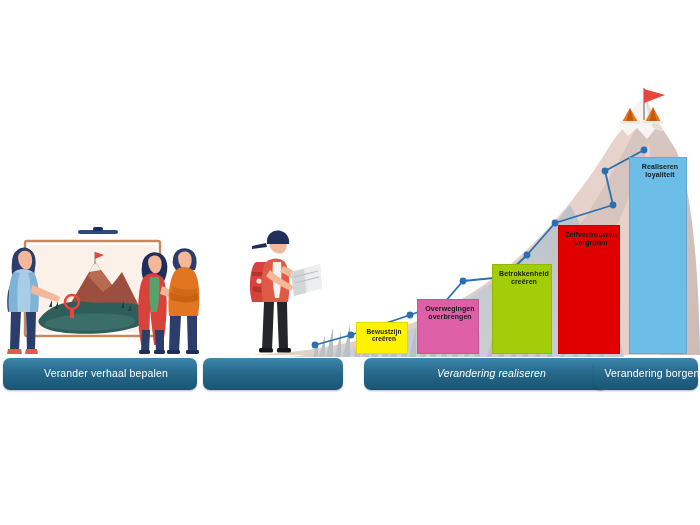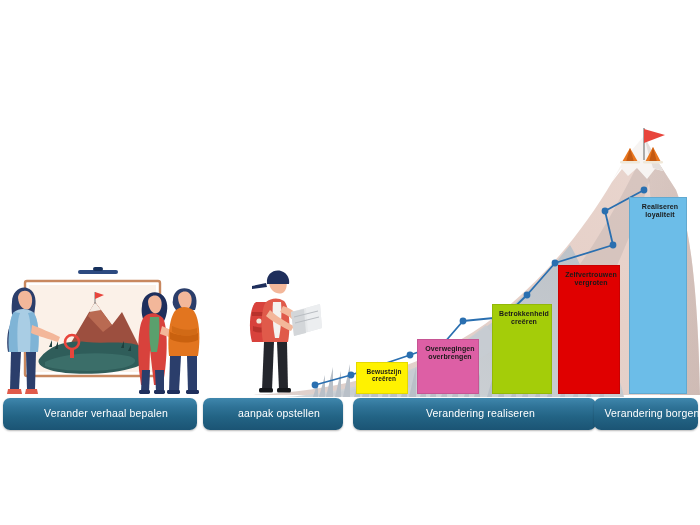--- a/index.html
+++ b/index.html
@@ -1,21 +1,21 @@
 <!DOCTYPE html>
 <html><head>
 <meta charset="utf-8">
 <style>
   html,body{margin:0;padding:0;background:#ffffff;}
   body{
     width:700px;height:525px;overflow:hidden;position:relative;
     font-family:"Liberation Sans", sans-serif;
     background:#ffffff;
   }
-  #stage{position:absolute;left:0;top:0;width:700px;height:382px;background:#fff;margin-top:40px;}
+  #stage{position:absolute;left:0;top:0;width:700px;height:382px;background:#fff;}
   .layer{position:absolute;left:0;top:0;width:700px;height:525px;}
   svg{display:block;}
 
   
   .stepbar{
     position:absolute;
     box-sizing:border-box;
     display:flex;
     align-items:flex-start;
     justify-content:center;
@@ -314,24 +314,23 @@
     </div>
 
   <div id="phases-container">
       <div class="phasebar" style="left: 3px; top: 358px; width: 194px; height: 32px;">
         <div style="width: 100%;">
           <span>Verander verhaal bepalen</span>
         </div>
       </div>
       <div class="phasebar" style="left: 203px; top: 358px; width: 140px; height: 32px;">
         <div style="width: 100%;">
-          <span>aanpak opstellen</span>
-        </div>
-      </div>
-      <div class="phasebar" style="left: 353px; top: 358px; width: 243px; height: 32px;">
+        </div>
+      </div>
+      <div class="phasebar" style="left: 364px; top: 358px; width: 243px; height: 32px; font-style: italic;">
         <div style="width: 100%;">
           <span>Verandering realiseren</span>
         </div>
       </div>
       <div class="phasebar" style="left: 594px; top: 358px; width: 104px; height: 32px;">
         <div style="width: 100%;">
           <span>Verandering borgen</span>
         </div>
       </div>
     </div>

